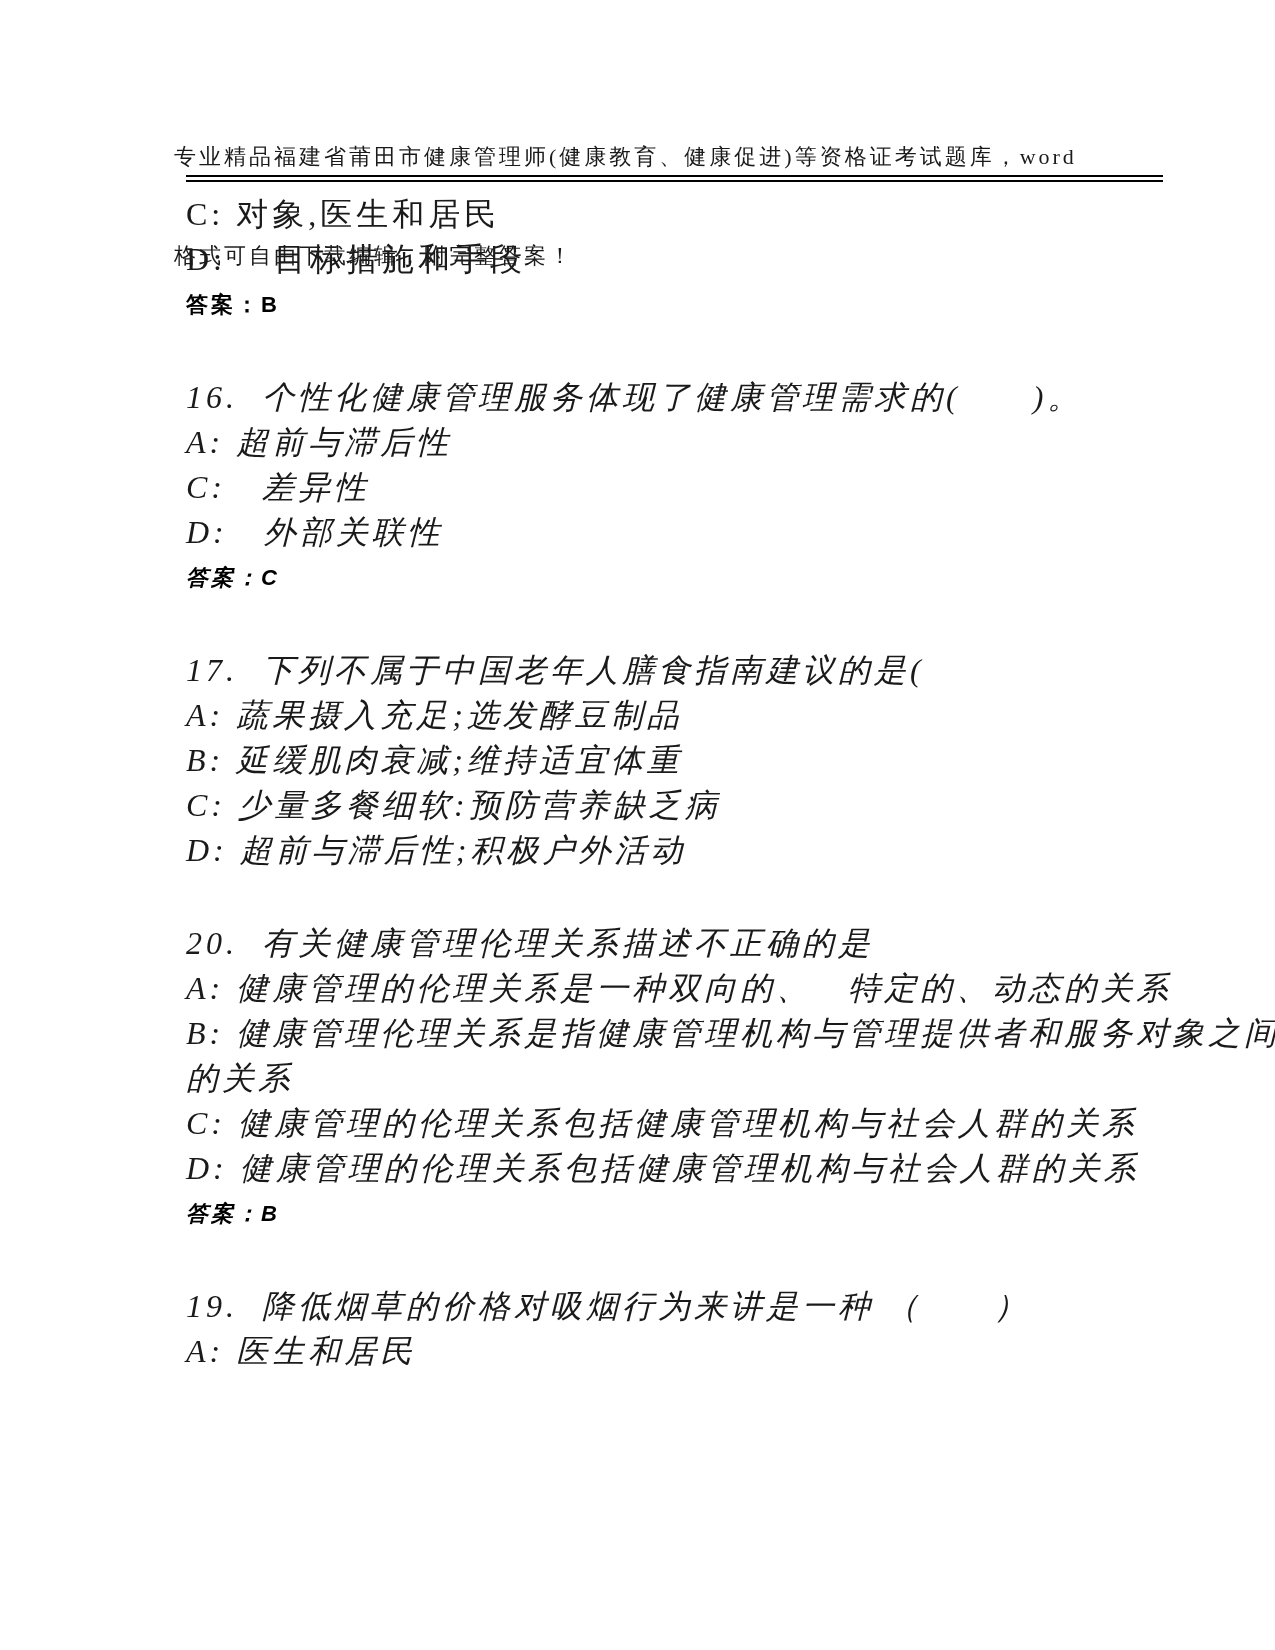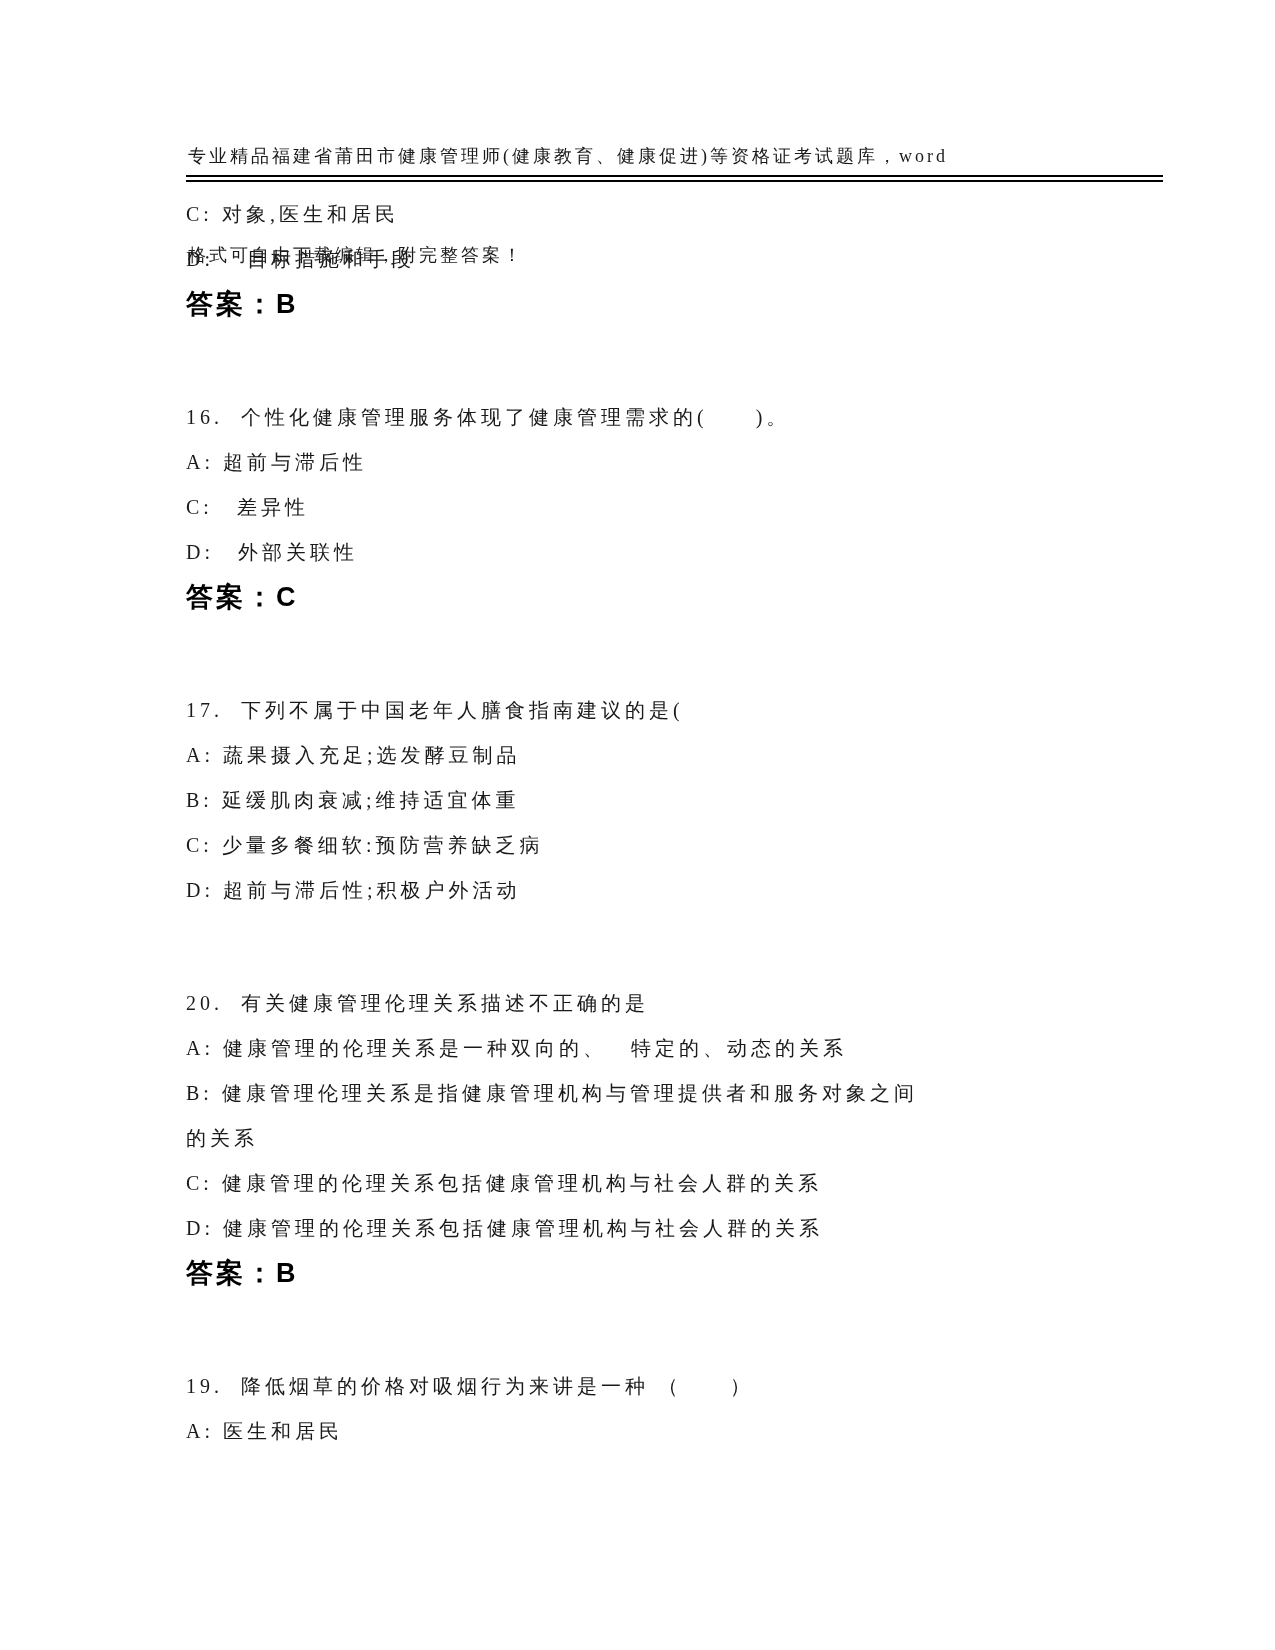--- a/index.html
+++ b/index.html
@@ -14,24 +14,24 @@
     width:1275px;
     height:1650px;
     background:var(--paper);
     overflow:hidden;
     font-family:"Liberation Serif","DejaVu Serif",serif;
     color:var(--ink);
   }
   
   .doc-header{
     position:absolute;
-    left:188px;
+    left:174px;
     top:74px;
     width:960px;
-    font-size:18px;
+    font-size:22px;
     line-height:33px;
     letter-spacing:3px;
     white-space:pre;
     color:var(--ink);
   }
   .header-rule{
     position:absolute;
     left:186px;
     top:175px;
     width:977px;
@@ -40,33 +40,33 @@
     border-bottom:2px solid var(--rule);
   }
   
   .doc-body{
     position:absolute;
     left:186px;
     top:192px;
     width:1000px;
   }
   .qblock{margin:0;padding:0;}
-  .qblock + .qblock{margin-top:68px;}
+  .qblock + .qblock{margin-top:48px;font-style:italic;}
   .t-line{
-    font-size:20px;
+    font-size:32px;
     line-height:45px;
     height:45px;
     letter-spacing:4px;
     white-space:pre;
     color:var(--ink);
   }
   .answer-line{
     font-family:"Liberation Sans","DejaVu Sans",sans-serif;
     font-weight:700;
-    font-size:27px;
+    font-size:22px;
     letter-spacing:3px;
     color:#000;
   }
 </style>
 </head>
 <body>
 
 <div class="page">
 
   <div class="doc-header">

